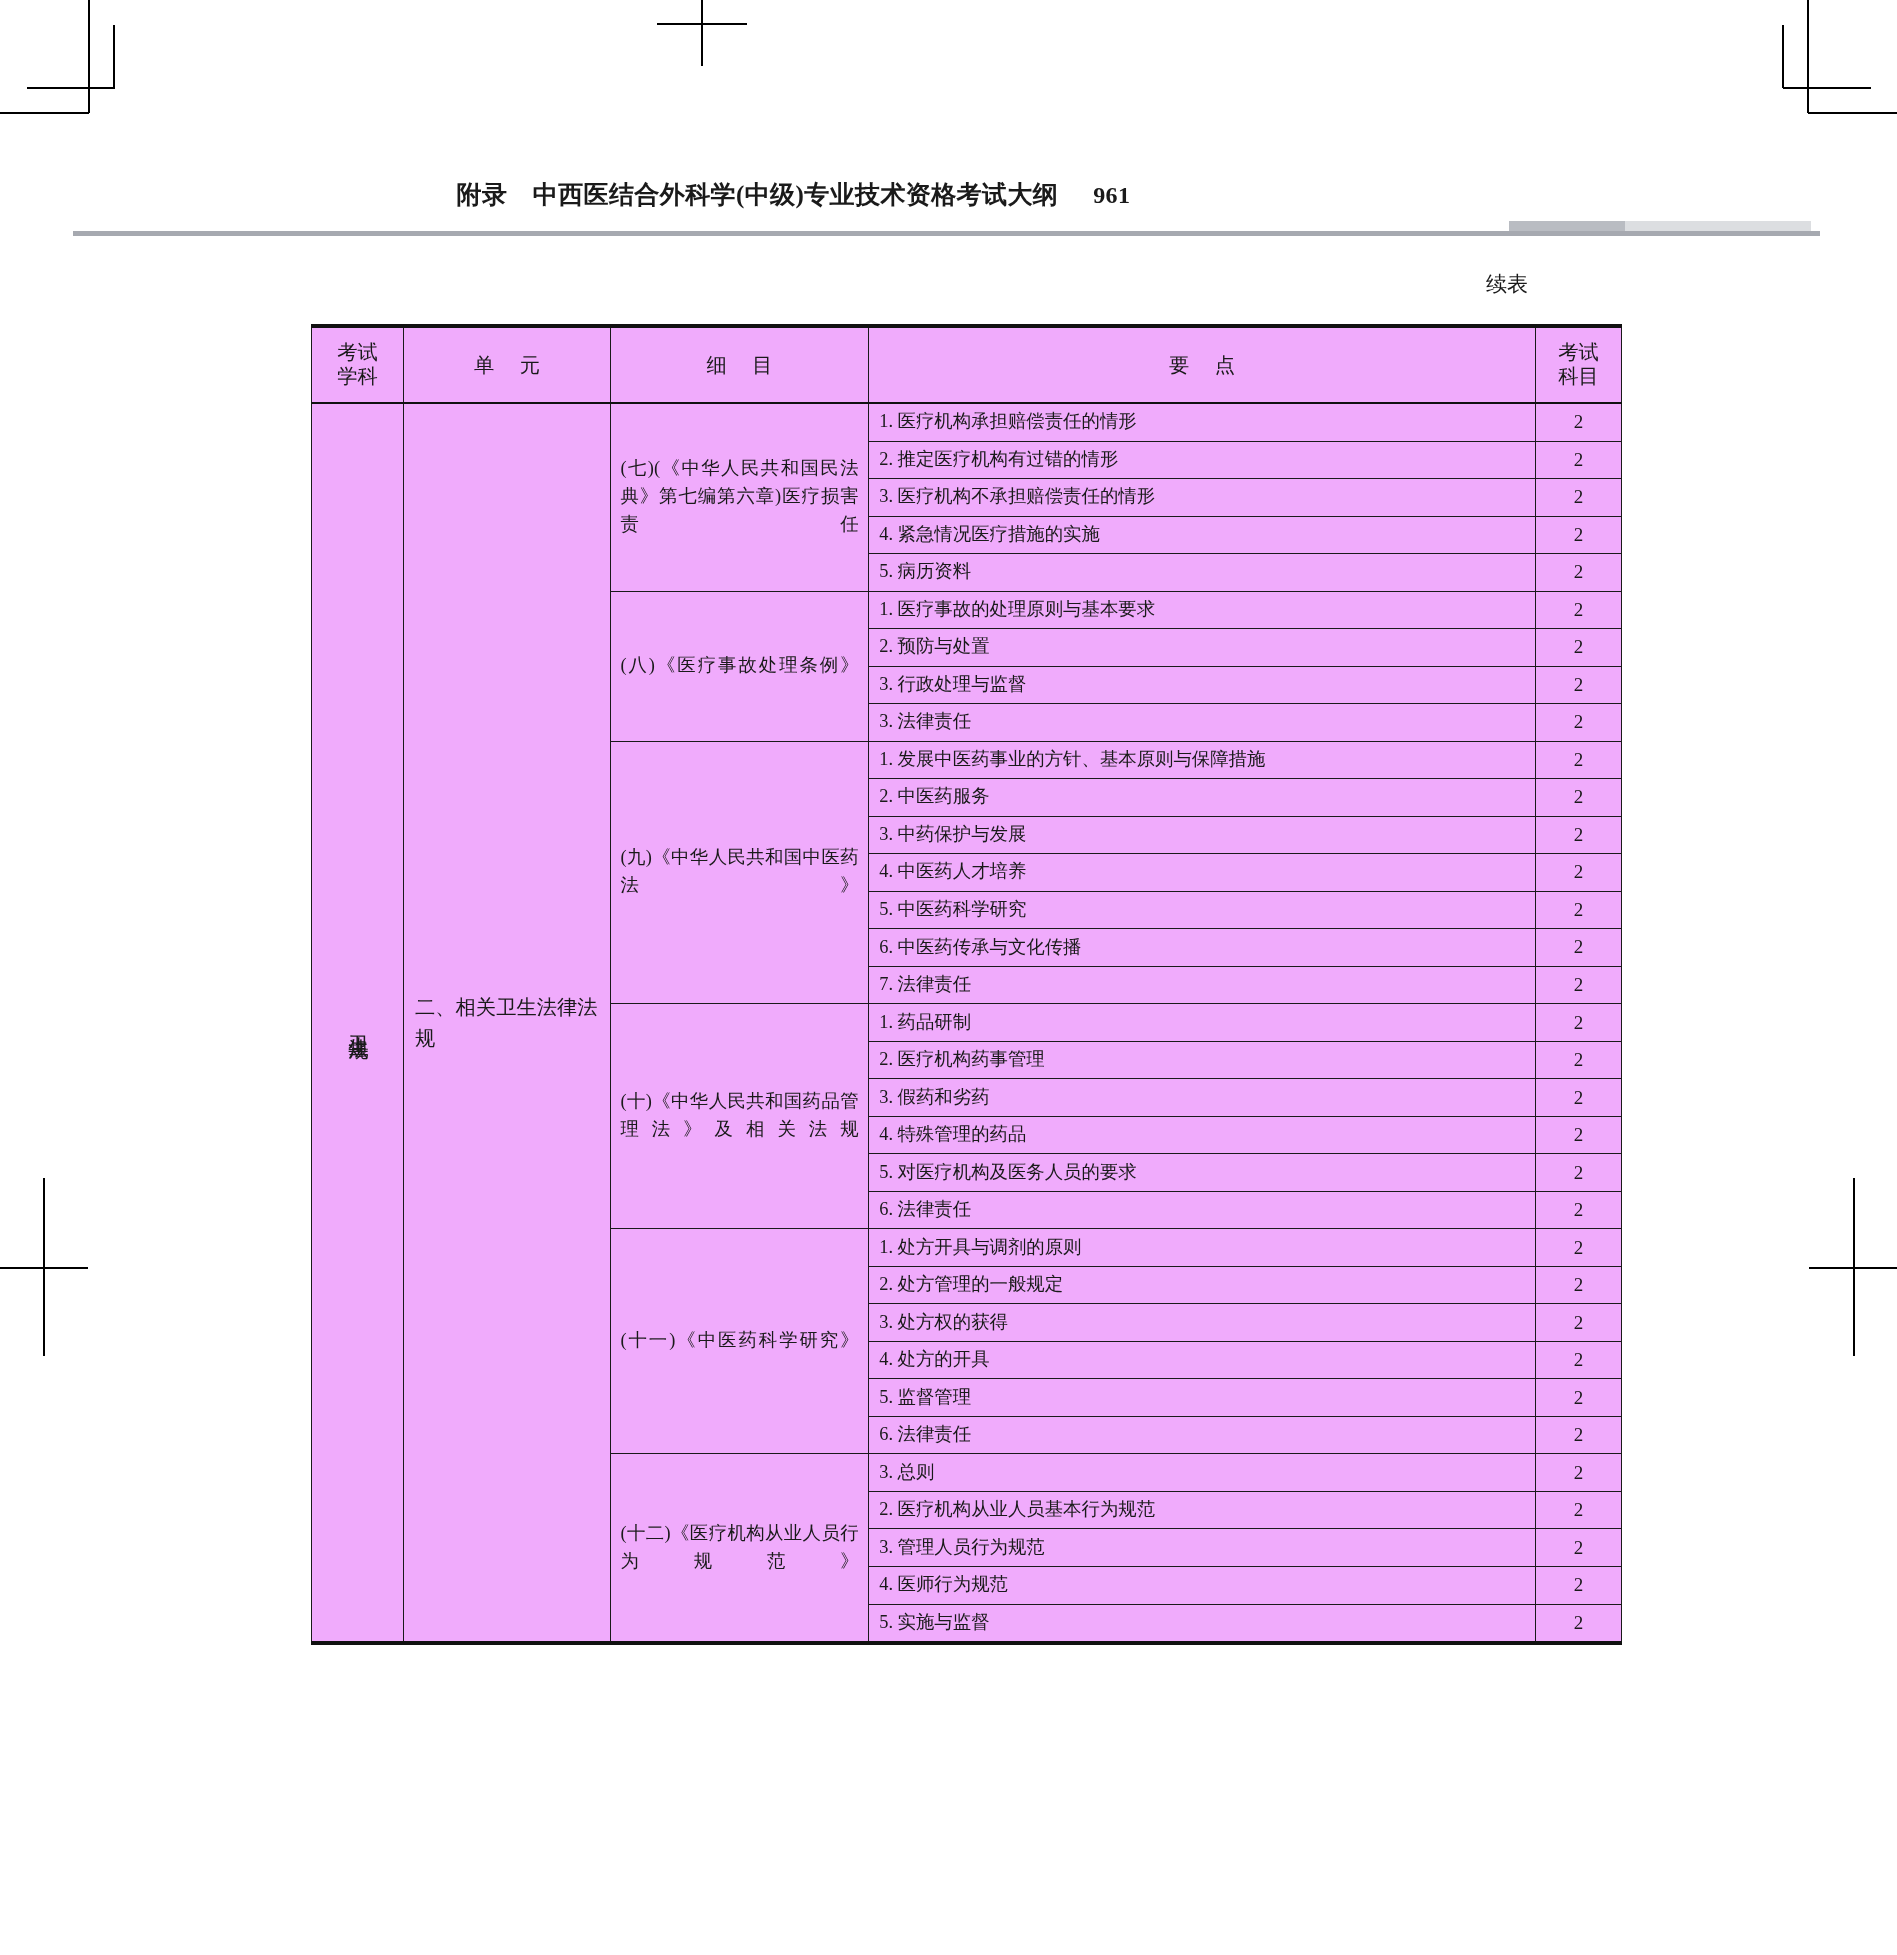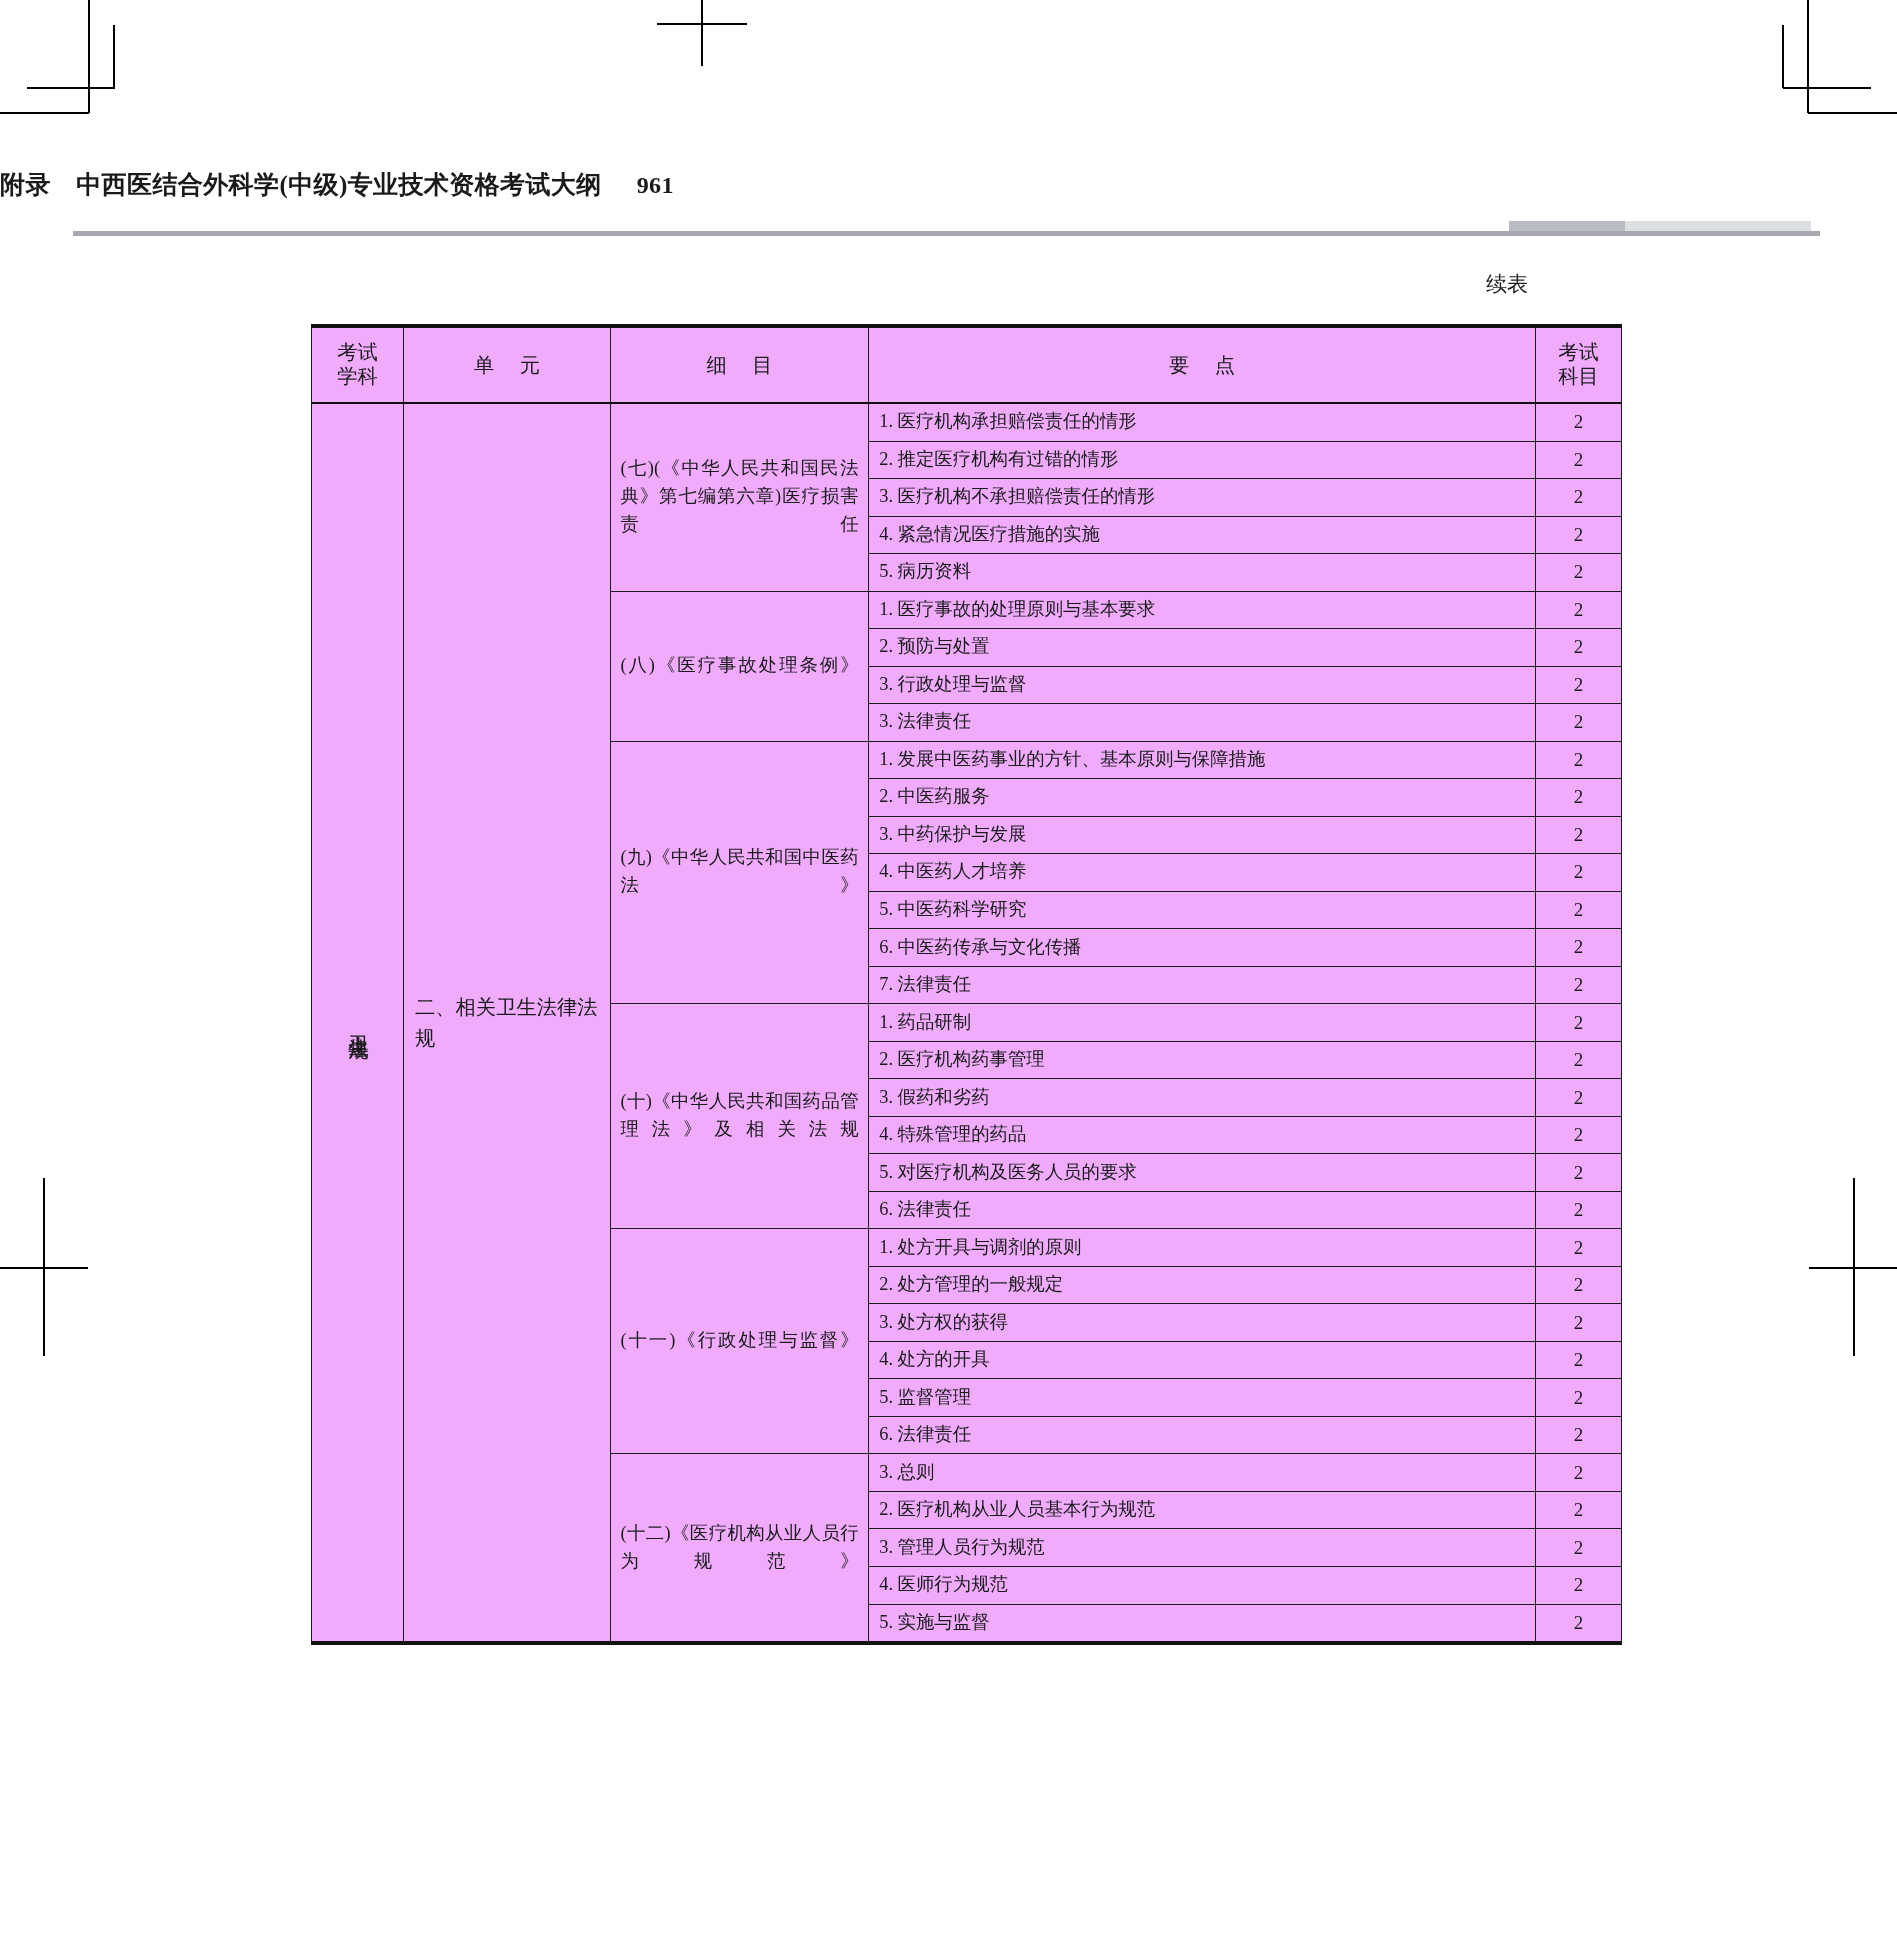--- a/index.html
+++ b/index.html
@@ -18,22 +18,23 @@
 
   
   .crop { position: absolute; background: #000000; }
   .crop.h { height: 2px; }
   .crop.v { width: 2px; }
 
   
   #page-header {
     position: absolute;
     left: 0;
-    top: 168px;
+    top: 178px;
     width: 1587px;
+    text-align: center;
   }
   #page-header .hdr-inner {
     display: inline-block;
     white-space: nowrap;
     font-size: 25px;
     font-weight: bold;
     letter-spacing: 0.4px;
     font-family: "Liberation Serif", "DejaVu Serif", serif;
   }
   #page-header .hdr-title { margin-right: 35px; }
@@ -380,21 +381,21 @@
         <td class="code-cell">2</td>
       </tr>
       <tr>
         <td class="point-cell">
           <div class="cell-pad">6. 法律责任</div>
         </td>
         <td class="code-cell">2</td>
       </tr>
       <tr>
         <td class="detail-cell" rowspan="6">
-          <div class="cell-pad">(十一)《行政处理与监督》</div>
+          <div class="cell-pad">(十一)《中医药科学研究》</div>
         </td>
         <td class="point-cell">
           <div class="cell-pad">1. 处方开具与调剂的原则</div>
         </td>
         <td class="code-cell">2</td>
       </tr>
       <tr>
         <td class="point-cell">
           <div class="cell-pad">2. 处方管理的一般规定</div>
         </td>

